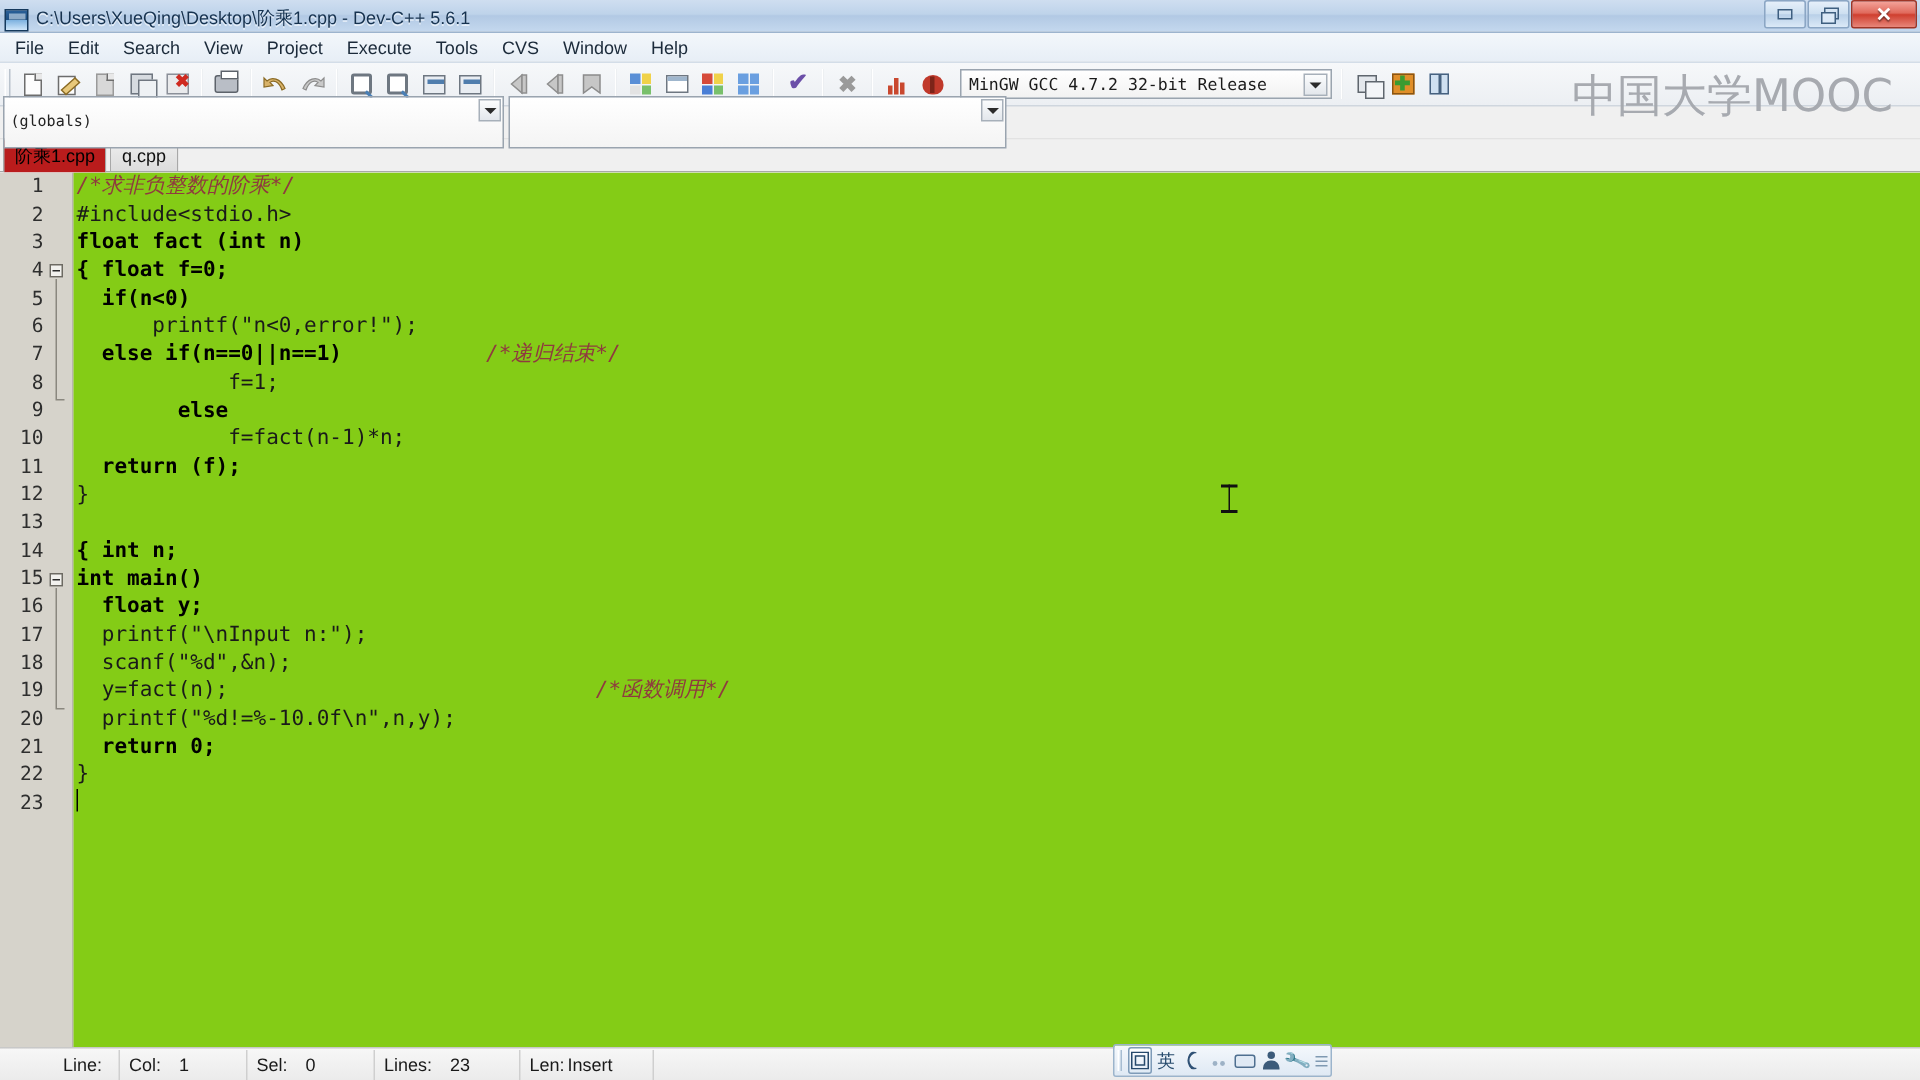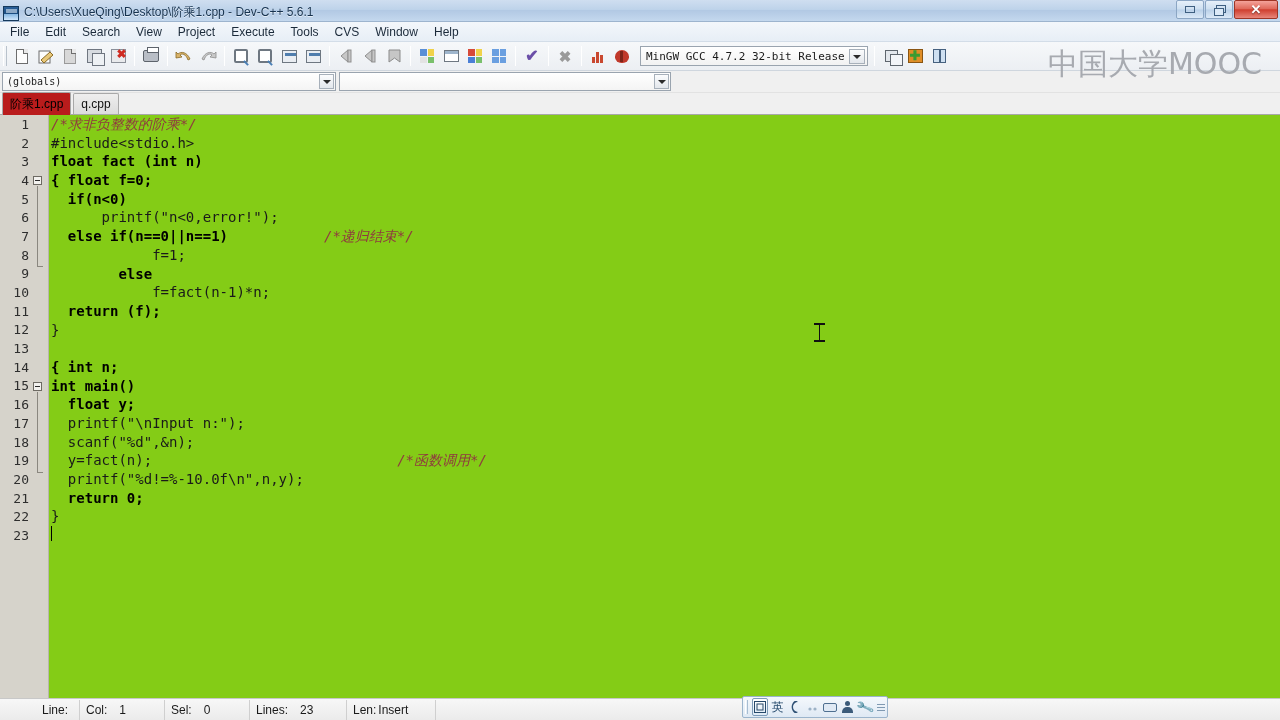--- a/index.html
+++ b/index.html
@@ -117,21 +117,21 @@
   .ic-bug::after{content:'';position:absolute;left:5px;top:1px;width:3px;height:11px;background:#7d2419;}
   .ic-winclone { width:13px;height:12px;background:#e3e7ec;border:1px solid #5f666e;position:relative;}
   .ic-winclone::after{content:'';position:absolute;left:4px;top:3px;width:11px;height:10px;background:#f3f5f8;border:1px solid #5f666e;}
   .ic-plusbox { width:15px;height:14px;background:#e08e28;border:1px solid #8a5512;position:relative;}
   .ic-plusbox::after{content:'\271A';position:absolute;left:1px;top:-2px;color:#3a9b31;font-size:13px;font-weight:bold;}
   .ic-book { width:13px;height:14px;background:#cfe0f1;border:1px solid #46617f;position:relative;}
   .ic-book::after{content:'';position:absolute;left:5px;top:0;bottom:0;width:2px;background:#46617f;}
 
   .compiler-select {
     margin-left: 6px;
-    width: 228px; height: 20px;
+    width: 248px; height: 20px;
     background: linear-gradient(to bottom,#ffffff 0%, #f2f2f2 100%);
     border: 1px solid #9aa4af;
     display: flex; align-items: center;
     position: relative;
   }
   .compiler-text {
     font-family: "DejaVu Sans Mono", monospace;
     font-size: 11px; color: #1a1a1a; padding-left: 5px; white-space: nowrap;
   }
   .compiler-arrow {
@@ -151,21 +151,21 @@
   }
 
   
   .browserbar {
     height: 22px; flex: 0 0 22px;
     background: #f0f0f0;
     display: flex; align-items: center; padding: 1px 2px; gap: 3px;
     border-bottom: 1px solid #e2e2e2;
   }
   .combo {
-    height: 19px; background: linear-gradient(to bottom,#ffffff 0%, #f4f4f4 100%);
+    height: 35px; background: linear-gradient(to bottom,#ffffff 0%, #f4f4f4 100%);
     border: 1px solid #9aa4af; position: relative; display: flex; align-items: center;
   }
   .combo.globals { width: 334px; }
   .combo.member { width: 332px; }
   .combo-text { font-family: "DejaVu Sans Mono", monospace; font-size: 10px; color:#222; padding-left:4px; }
   .combo-arrow {
     position:absolute; right:1px; top:1px; width:15px;height:15px;
     background:linear-gradient(to bottom,#fbfcfd 0%,#e3e7ec 100%); border:1px solid #a7b0ba;
     display:flex;align-items:center;justify-content:center;
   }

